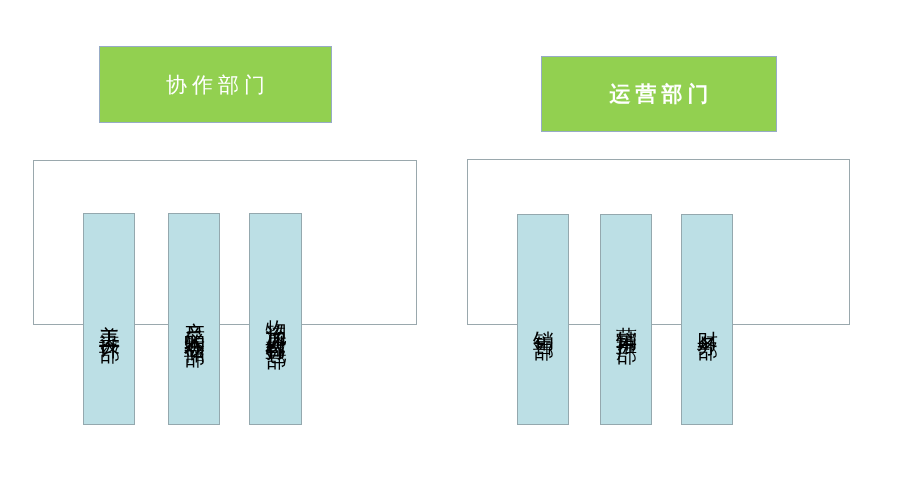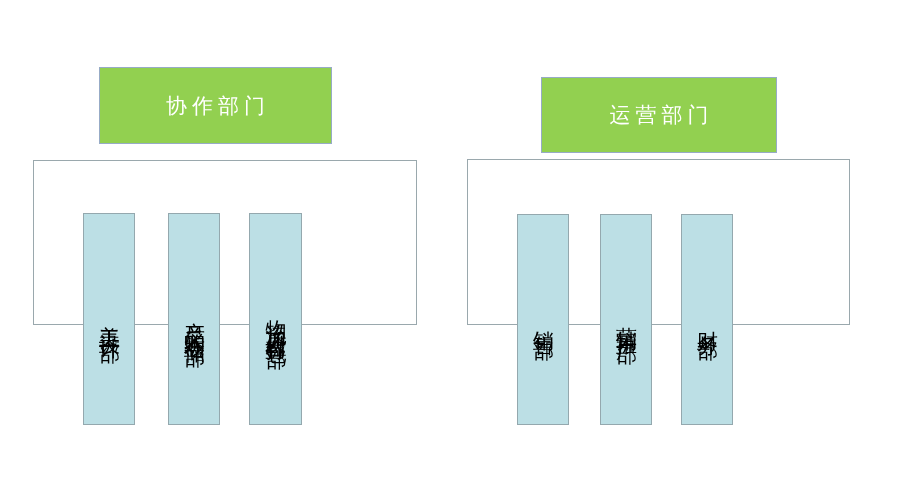--- a/index.html
+++ b/index.html
@@ -16,21 +16,20 @@
     font-family: "DejaVu Serif", "Liberation Serif", serif;
   }
   .header-box {
     position: absolute;
     box-sizing: border-box;
     background: var(--header-fill, #92D050);
     border: 1px solid var(--header-border, #97ABC6);
     display: flex;
     align-items: center;
     justify-content: center;
-    margin-top: 21px;
   }
   .header-box .header-label {
     color: var(--header-text, #FFFFFF);
     font-size: 21px;
     letter-spacing: 5px;
     text-indent: 5px;
     white-space: nowrap;
   }
   .container-rect {
     position: absolute;
@@ -53,21 +52,21 @@
     writing-mode: vertical-lr;
     text-orientation: upright;
     color: var(--dept-text, #000000);
     font-size: 21px;
     letter-spacing: 4px;
     line-height: 1;
     white-space: nowrap;
   }
   
   .hdr-collaboration { left: 99px;  top: 46px; width: 233px; height: 77px; }
-  .hdr-operations    { left: 541px; top: 56px; width: 236px; height: 76px; }
+  .hdr-operations    { left: 541px; top: 56px; width: 236px; height: 76px; font-weight: bold; }
   .cnt-collaboration { left: 33px;  top: 160px; width: 384px; height: 165px; }
   .cnt-operations    { left: 467px; top: 159px; width: 383px; height: 166px; }
   .dept-1-0 { left: 83px;  top: 213px; width: 52px; height: 212px; }
   .dept-1-1 { left: 168px; top: 213px; width: 52px; height: 212px; }
   .dept-1-2 { left: 249px; top: 213px; width: 53px; height: 212px; }
   .dept-2-0 { left: 517px; top: 214px; width: 52px; height: 211px; }
   .dept-2-1 { left: 600px; top: 214px; width: 52px; height: 211px; }
   .dept-2-2 { left: 681px; top: 214px; width: 52px; height: 211px; }
 </style>
 </head>

